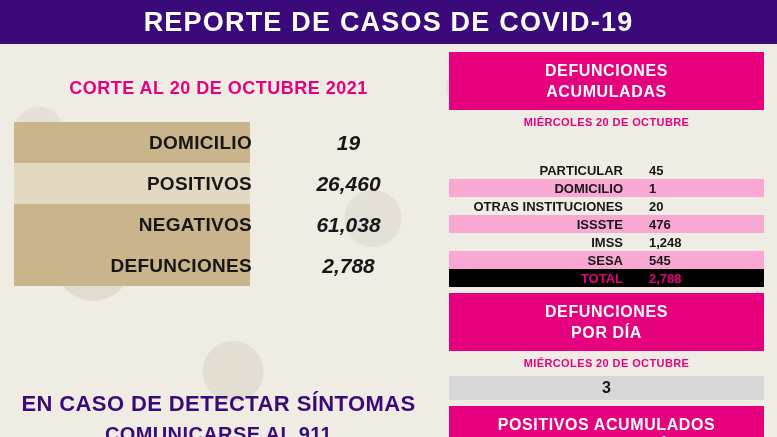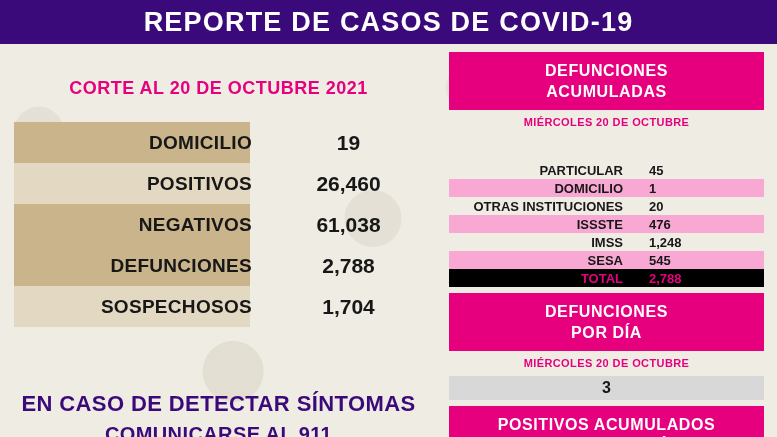--- a/index.html
+++ b/index.html
@@ -93,20 +93,21 @@
     font-weight: bold;
     color: #171717;
     letter-spacing: 0.3px;
   }
   .stat-row .value {
     width: 149px;
     text-align: center;
     font-size: 21px;
     font-weight: bold;
     color: #171717;
+    font-style: italic;
   }
   .stat-row.band .label,
   .stat-row.band .value {
     position: relative;
     z-index: 2;
   }
   .stat-row .band-bg {
     position: absolute;
     left: 0; top: 0;
     width: 236px;
@@ -226,25 +227,20 @@
       <div class="stat-row band">
         <div class="band-bg"></div>
         <div class="label">NEGATIVOS</div>
         <div class="value">61,038</div>
       </div>
       <div class="stat-row band">
         <div class="band-bg"></div>
         <div class="label">DEFUNCIONES</div>
         <div class="value">2,788</div>
       </div>
-      <div class="stat-row band light">
-        <div class="band-bg"></div>
-        <div class="label">SOSPECHOSOS</div>
-        <div class="value">1,704</div>
-      </div>
     </div>
 
     <div class="cta">
       <div>EN CASO DE DETECTAR SÍNTOMAS</div>
       <div class="line2">COMUNICARSE AL 911</div>
     </div>
   </div>
 
   <div class="right-col">
 

